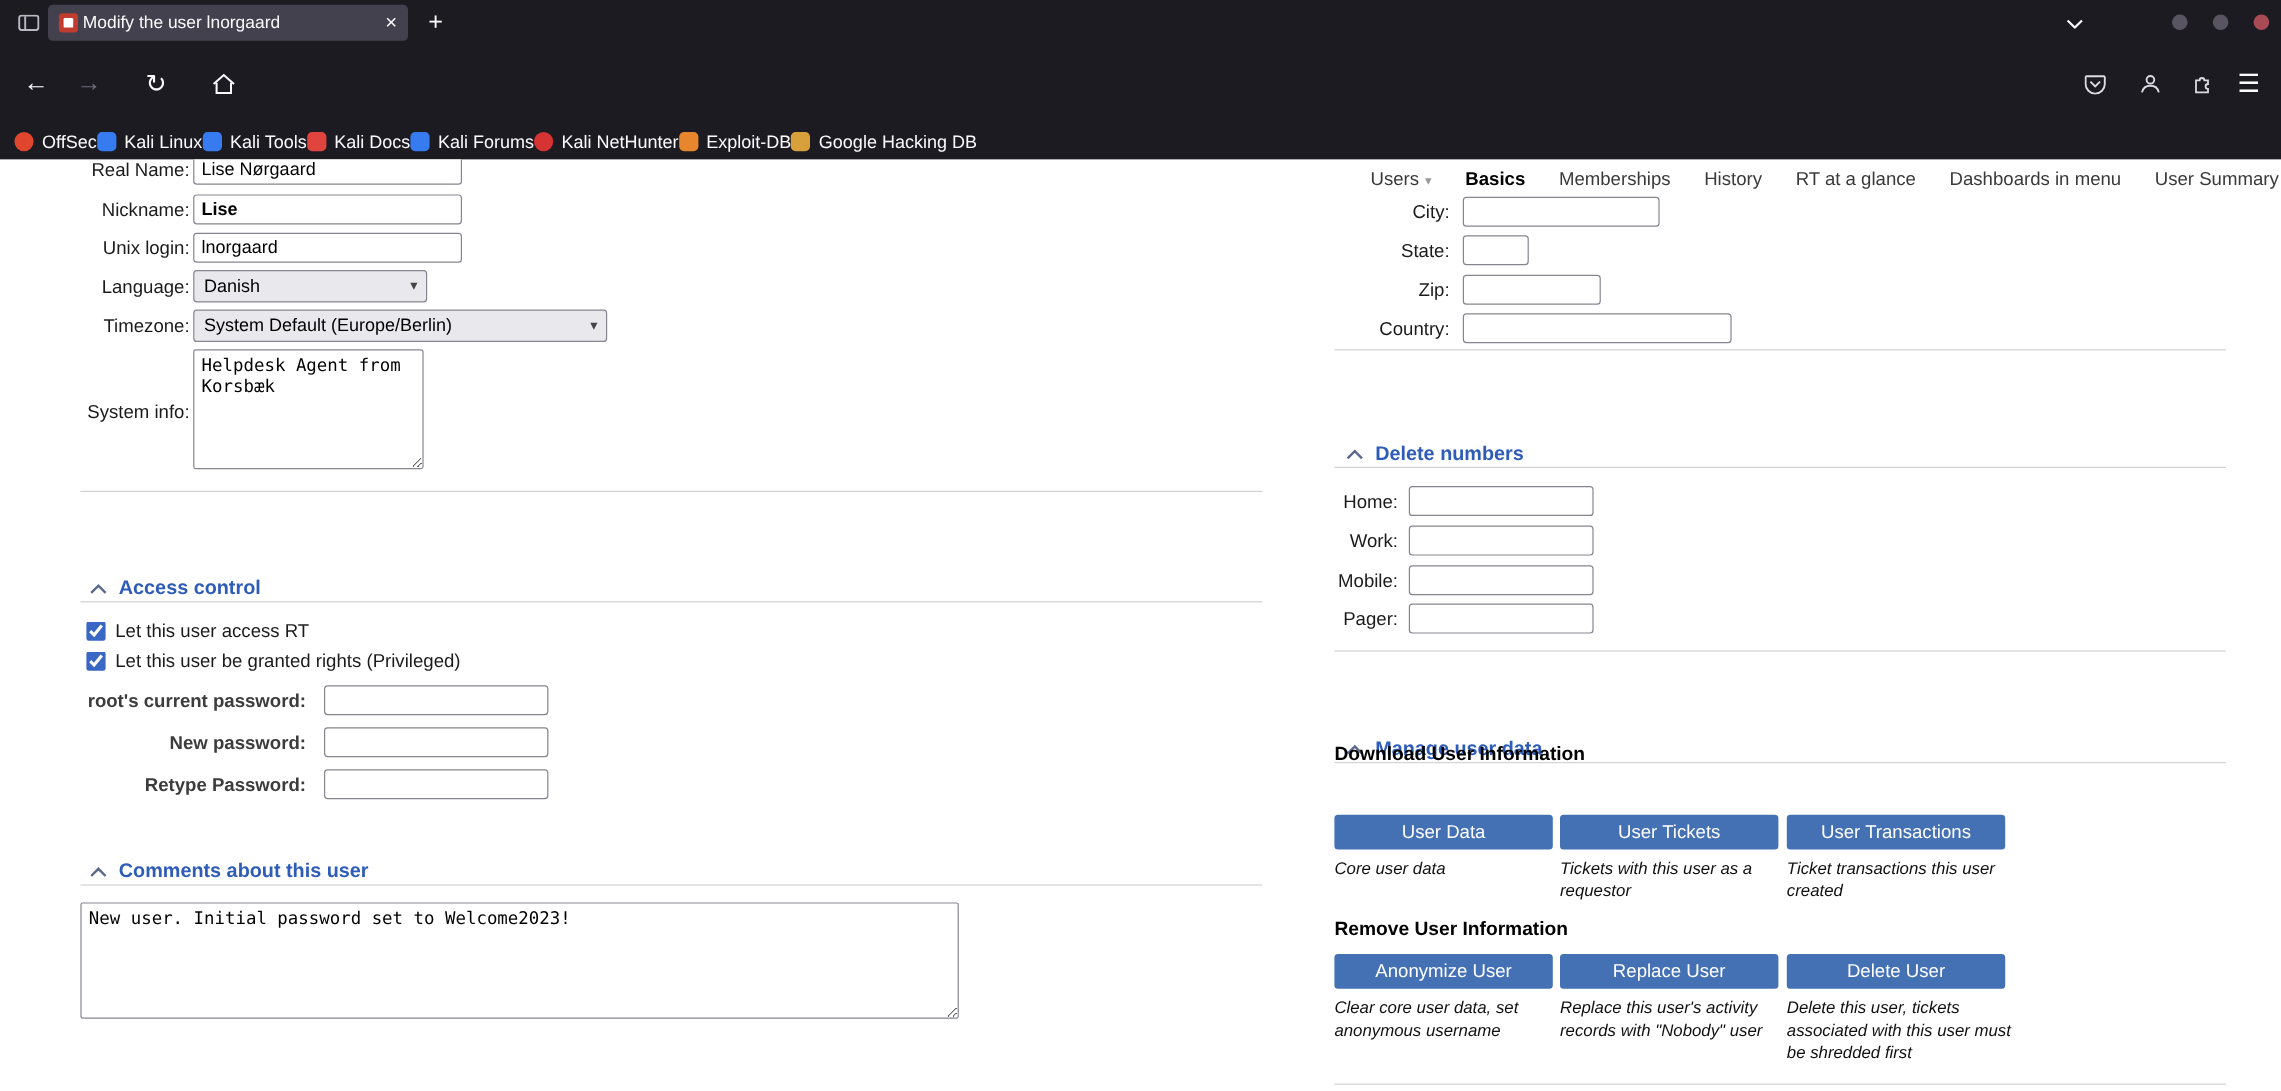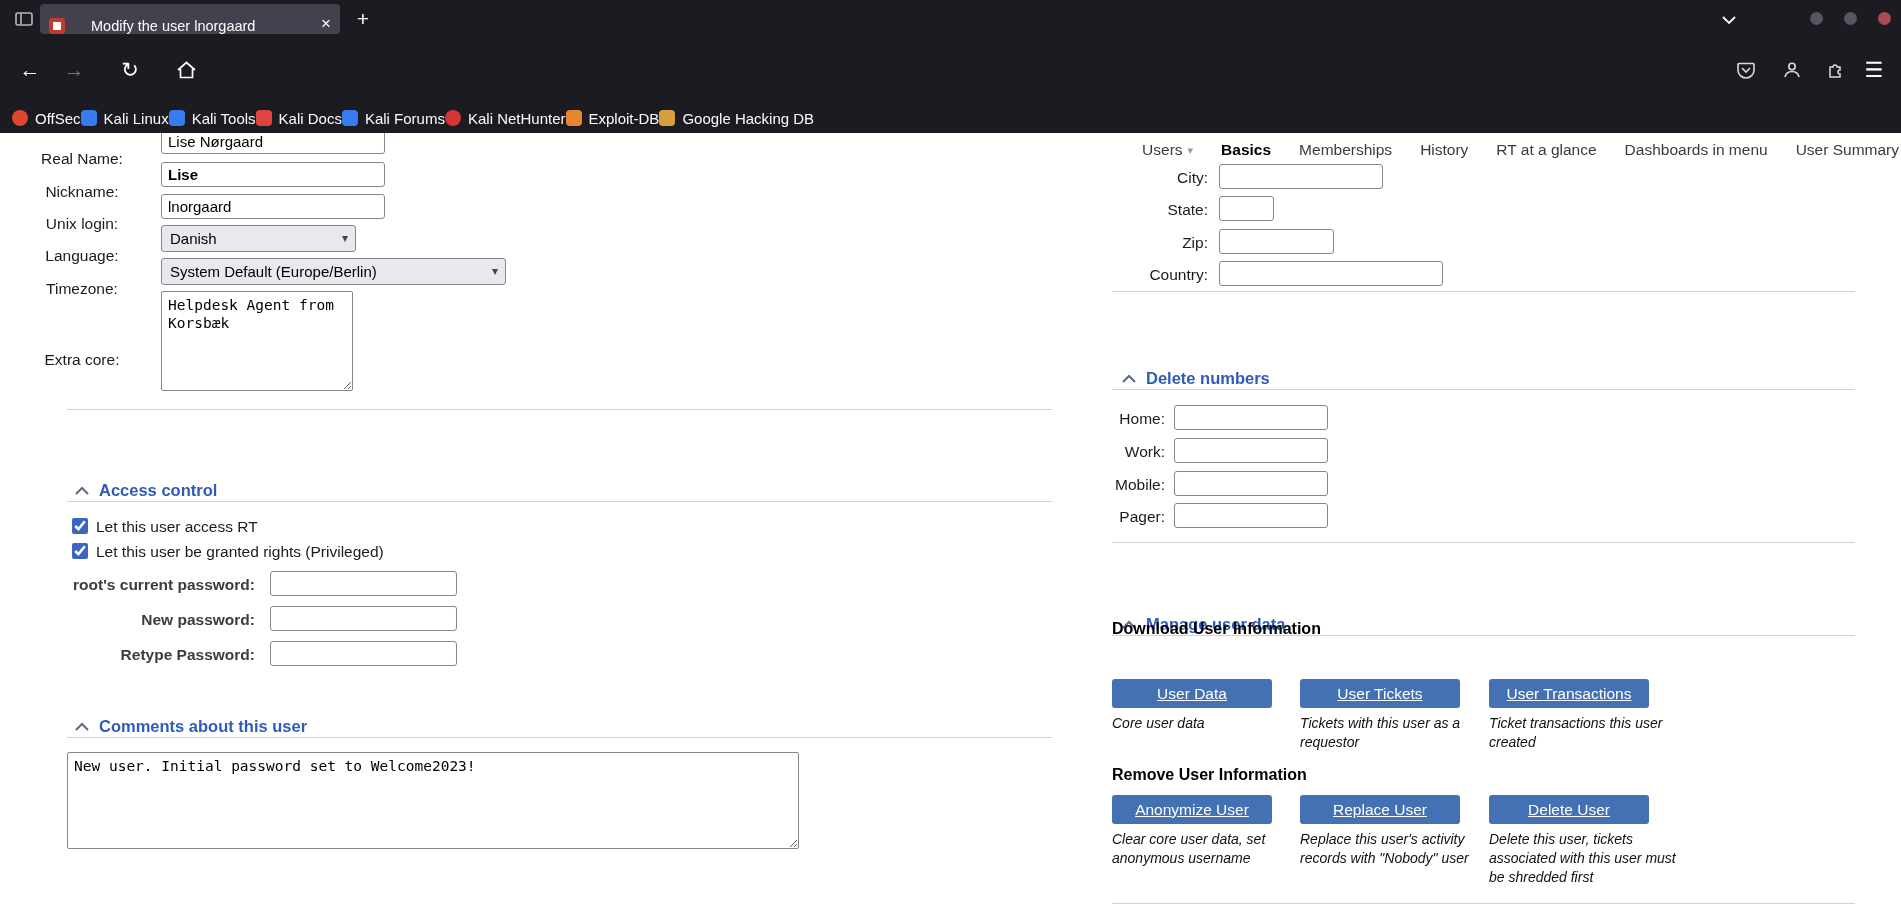--- a/index.html
+++ b/index.html
@@ -3,21 +3,21 @@
 <meta charset="utf-8">
 <style>
   * { box-sizing: border-box; margin: 0; padding: 0; }
   html, body { width: 1901px; height: 909px; }
   body { font-family: "Liberation Sans", sans-serif; background: #fff; overflow: hidden; position: relative; }
 
   
   .chrome { position: absolute; top: 0; left: 0; width: 1901px; height: 133px; background: #1c1b22; }
   .tab-bar { position: absolute; top: 0; left: 0; width: 100%; height: 38px; }
   .fxview { position: absolute; left: 12px; top: 8px; width: 24px; height: 22px; display: flex; align-items: center; justify-content: center; border-radius: 4px; }
-  .tab { position: absolute; left: 40px; top: 4px; width: 300px; height: 30px; background: #42414d; border-radius: 4px; display: flex; align-items: flex-end; padding: 0 9px; gap: 26px; color: #fbfbfe; }
+  .tab { position: absolute; left: 40px; top: 4px; width: 300px; height: 30px; background: #42414d; border-radius: 4px; display: flex; align-items: center; padding: 0 9px; gap: 4px; color: #fbfbfe; }
   .favicon { width: 16px; height: 16px; border-radius: 3px; background: #c23b2f; position: relative; flex: 0 0 auto; }
   .favicon::after { content: ""; position: absolute; left: 4px; top: 4px; width: 8px; height: 8px; background: #fff; border-radius: 1px; }
   .tab-title { font-size: 14.5px; white-space: nowrap; overflow: hidden; flex: 1; }
   .tab-close { font-size: 17px; color: #fbfbfe; cursor: default; }
   .newtab { position: absolute; left: 348px; top: 4px; width: 30px; height: 30px; display: flex; align-items: center; justify-content: center; font-size: 21px; color: #fbfbfe; }
   .tabs-chevron { position: absolute; left: 1714px; top: 5px; width: 30px; height: 28px; display: flex; align-items: center; justify-content: center; }
   .windots { position: absolute; right: 10px; top: 12px; display: flex; gap: 21px; }
   .windot { width: 13px; height: 13px; border-radius: 50%; }
   .windot.gray { background: #585462; }
   .windot.red { background: #a84b55; }
@@ -30,34 +30,34 @@
   .url-domain { color: #fbfbfe; }
   .star { color: #dcdbe3; font-size: 18px; }
 
   .bm-bar { position: absolute; top: 103px; left: 0; width: 100%; height: 30px; display: flex; align-items: center; padding-left: 12px; }
   .bm { display: flex; align-items: center; gap: 7px; color: #fbfbfe; font-size: 15px; white-space: nowrap; }
   .bm-icon { width: 16px; height: 16px; border-radius: 4px; flex: 0 0 auto; }
   .bm-icon.round { border-radius: 50%; }
 
   
   .content { position: absolute; top: 133px; left: 0; width: 1901px; height: 776px; background: #fff; overflow: hidden; font-size: 15.5px; color: #1b1b1b; }
-  .flabel { position: absolute; left: 6px; width: 152px; text-align: center; white-space: nowrap; margin-top: 16px; }
+  .flabel { position: absolute; left: 6px; width: 152px; text-align: right; white-space: nowrap; }
   .rlabel { position: absolute; left: 1050px; width: 158px; text-align: right; white-space: nowrap; }
   .plabel { position: absolute; left: 1000px; width: 165px; text-align: right; white-space: nowrap; }
   .pwlabel { position: absolute; left: 6px; width: 249px; text-align: right; white-space: nowrap; font-weight: bold; color: #3c3c3c; }
   input.txt { position: absolute; border: 1px solid #85858f; border-radius: 3px; height: 25px; padding: 2px 6px; font-size: 15px; font-family: "Liberation Sans", sans-serif; color: #000; background: #fff; }
   .sel { position: absolute; height: 27px; border: 1px solid #85858f; border-radius: 3px; background: #e9e9ed; display: flex; align-items: center; padding: 0 24px 0 8px; font-size: 15px; color: #000; }
   .sel .arrow { position: absolute; right: 7px; top: 5px; font-size: 12px; color: #444; }
   textarea.mono { position: absolute; font-family: "DejaVu Sans Mono", monospace; font-size: 14.5px; border: 1px solid #85858f; border-radius: 2px; padding: 4px 6px; resize: both; color: #000; line-height: 1.25; }
   .hr { position: absolute; height: 1px; background: #d2d2d2; }
   .sec-head { position: absolute; display: flex; align-items: center; gap: 10px; color: #2e5cb8; font-weight: bold; font-size: 16.5px; white-space: nowrap; }
   .chev { flex: 0 0 auto; display: inline-flex; }
   .chk { position: absolute; width: 16px; height: 16px; accent-color: #3a66c4; }
   .chklabel { position: absolute; white-space: nowrap; }
-  .btn { position: absolute; width: 160px; height: 29px; background: #4470b4; color: #fff; border: none; border-radius: 3px; font-size: 15.5px; font-family: "Liberation Sans", sans-serif; display: flex; align-items: center; justify-content: center; cursor: pointer; text-decoration: underline; }
+  .btn { position: absolute; width: 182px; height: 29px; background: #4470b4; color: #fff; border: none; border-radius: 3px; font-size: 15.5px; font-family: "Liberation Sans", sans-serif; display: flex; align-items: center; justify-content: center; cursor: pointer; }
   .desc { position: absolute; font-style: italic; font-size: 14px; line-height: 1.35; color: #111; }
   .subhead { position: absolute; font-weight: bold; font-size: 16px; color: #000; white-space: nowrap; }
 
   .pmenu { position: absolute; top: 8px; right: 2px; display: flex; align-items: center; gap: 28px; font-size: 15.5px; color: #3a3a3a; white-space: nowrap; }
   .pm-item { display: inline-flex; align-items: center; gap: 5px; }
   .pm-item.active { font-weight: bold; color: #000; }
   .pm-caret { color: #999; font-size: 11px; }
 </style>
 </head>
 <body>
@@ -183,21 +183,21 @@
       <span>Danish</span>
       <span class="arrow">▾</span>
     </div>
 
   <span class="flabel" style="top:131px">Timezone:</span>
   <div class="sel" style="left:161px; top:125px; width:345px">
       <span>System Default (Europe/Berlin)</span>
       <span class="arrow">▾</span>
     </div>
 
-  <span class="flabel" style="top:202px">Extra core:</span>
+  <span class="flabel" style="top:202px">System info:</span>
   <textarea class="mono" style="left: 161px; top: 158px; width: 192px; height: 100px;">Helpdesk Agent from Korsbæk</textarea>
 
   <div class="hr" style="left:67px; top:276px; width:985px"></div>
 
   <div class="sec-head" style="left:75px; top:348px">
     <span class="chev">
         <svg width="14" height="9" viewBox="0 0 14 9">
           <polyline points="1,8 7,2 13,8" fill="none" stroke="#5a6a8c" stroke-width="2"></polyline>
         </svg>
       </span>

